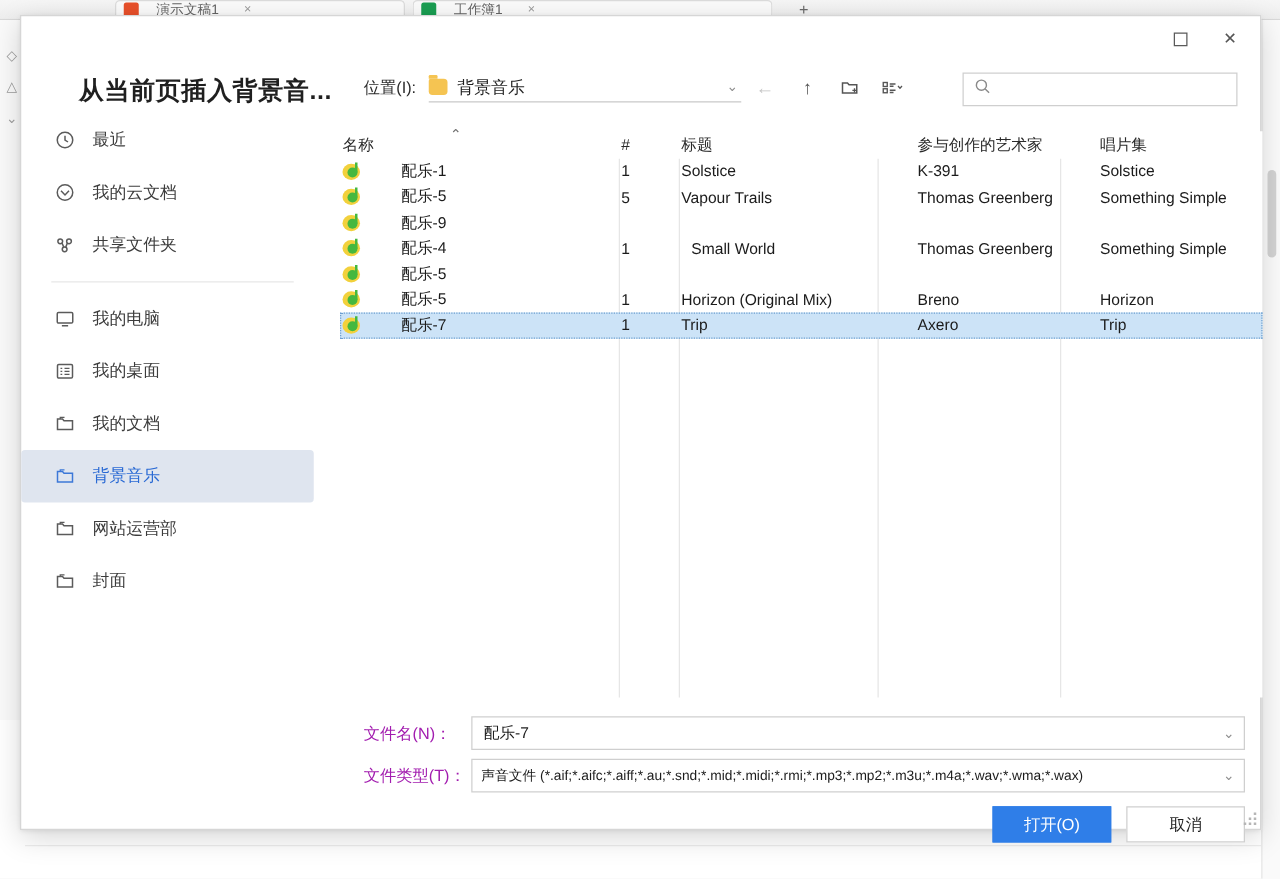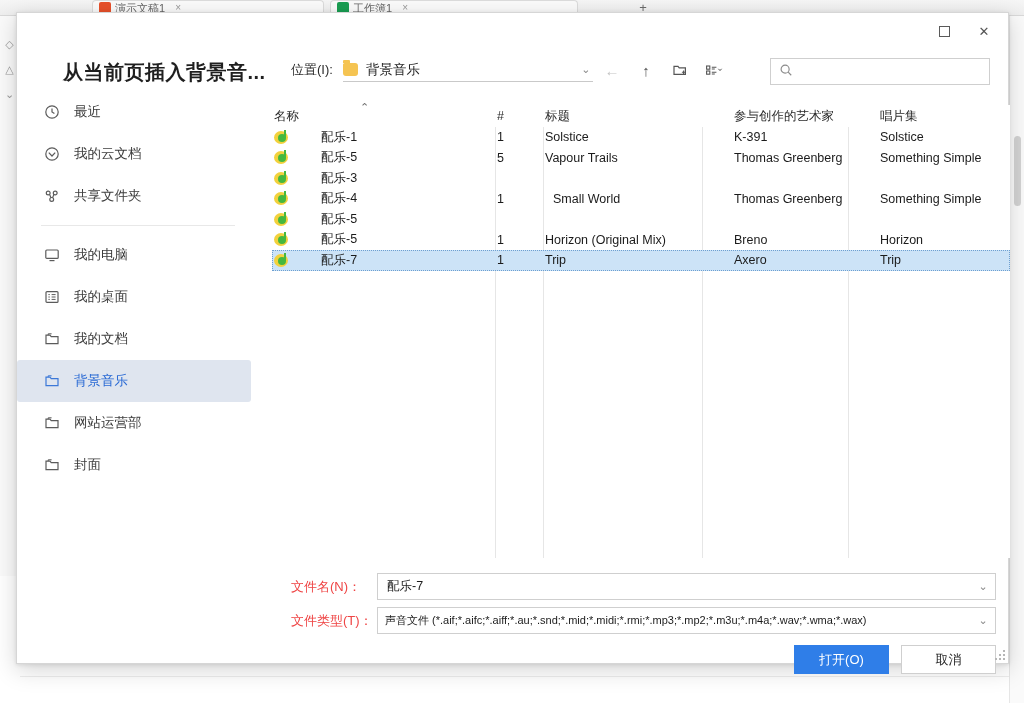--- a/index.html
+++ b/index.html
@@ -23,38 +23,38 @@
     position: absolute; left: 0; top: 0; width: 1024px; height: 15px;
     background: linear-gradient(#f6f6f6, #eeeeee);
     border-bottom: 1px solid #d9d9d9;
     overflow: hidden;
   }
   .bg-tab {
     position: absolute; top: 0; height: 15px;
     background: #fbfbfb;
     border: 1px solid #dcdcdc; border-bottom: none;
     border-radius: 4px 4px 0 0;
-    display: flex; align-items: flex-end; gap: 4px;
+    display: flex; align-items: flex-end; gap: 14px;
     padding: 0 6px;
     box-sizing: border-box;
     font-size: 11px; color: #4a4a4a;
     white-space: nowrap;
   }
   .bg-tab .tabicon {
     width: 12px; height: 12px; border-radius: 2px;
     display: inline-block; flex: none;
     position: relative; top: -1px;
   }
   .bg-tab .tablabel { line-height: 14px; opacity: .85; }
   .bg-tab .tabclose {
     margin-left: 6px; color: #9a9a9a; font-size: 10px; line-height: 14px;
   }
   #bg-tab-ppt { left: 92px; width: 232px; }
   #bg-tab-ppt .tabicon { background: #e8502a; }
-  #bg-tab-xls { left: 330px; width: 248px; }
+  #bg-tab-xls { left: 330px; width: 288px; }
   #bg-tab-xls .tabicon { background: #1a9e52; }
   .bg-newtab {
     position: absolute; left: 630px; top: 0; width: 26px; height: 15px;
     display: flex; align-items: flex-end; justify-content: center;
     color: #6a6a6a; font-size: 13px; line-height: 14px;
   }
   .bg-left-rail {
     position: absolute; left: 0; top: 16px; width: 20px; height: 560px;
     background: #fafafa; border-right: 1px solid #e2e2e2;
     display: flex; flex-direction: column; align-items: center;
@@ -224,21 +224,21 @@
   }
   .music-ico .stem {
     position: absolute; left: 10px; top: 0px; width: 2px; height: 8px;
     background: #45b83f;
   }
 
   
   #bottom { position: absolute; left: 274px; top: 560px; width: 705px; }
   .frow { display: flex; align-items: center; height: 27px; margin-bottom: 7px; }
   .flabel {
-    width: 86px; font-size: 13px; color: #ef4444; white-space: nowrap;
+    width: 86px; font-size: 13px; color: #a21caf; white-space: nowrap;
     text-align: left;
   }
   .finput {
     flex: 1; height: 27px;
     border: 1px solid #cfcfcf; background: #fff;
     display: flex; align-items: center;
     padding: 0 4px 0 7px; box-sizing: border-box;
   }
   .finput .fval {
     flex: 1; font-size: 12.5px; color: #1b1b1b;
@@ -495,21 +495,21 @@
           <div class="cell" style="width: 146px;">Thomas Greenberg</div>
           <div class="cell" style="width: 132px;">Something Simple</div>
         </div>
         <div class="row">
           <div class="cell" style="width: 223px;">
             <span class="music-ico">
               <span class="disc"></span>
               <span class="stem"></span>
               <span class="note"></span>
             </span>
-            <span>配乐-3</span>
+            <span>配乐-9</span>
           </div>
           <div class="cell" style="width: 48px;"></div>
           <div class="cell" style="width: 189px;"></div>
           <div class="cell" style="width: 146px;"></div>
           <div class="cell" style="width: 132px;"></div>
         </div>
         <div class="row">
           <div class="cell" style="width: 223px;">
             <span class="music-ico">
               <span class="disc"></span>

